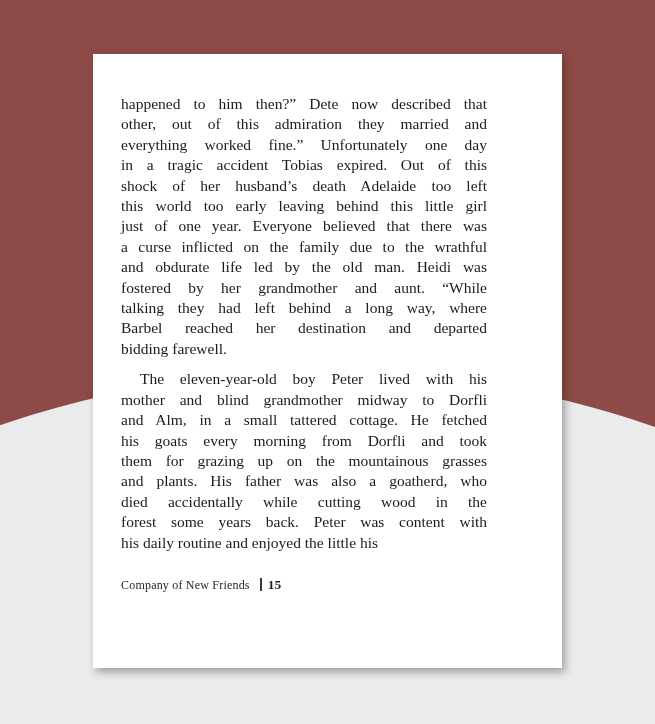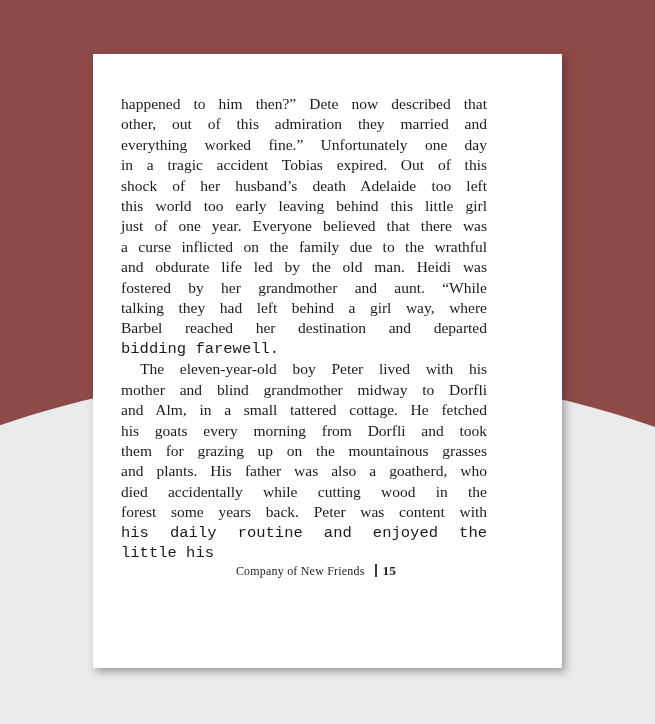--- a/index.html
+++ b/index.html
@@ -34,38 +34,39 @@
     box-sizing: border-box;
     padding: 40px 51px 0 28px;
   }
   .page-text {
     width: 366px;
   }
   .para {
     margin: 0;
   }
   .para + .para {
+    margin-top: 10px;
   }
   .line {
     font-size: 15.5px;
     line-height: 20.4px;
     color: var(--text, #1b1b1b);
     text-align: justify;
     text-align-last: justify;
     white-space: normal;
   }
   .line.lastline {
     text-align-last: left;
-    font-family: Liberation Mono, monospace;
   }
   .line.indent {
     text-indent: 19px;
   }
   .running-footer {
-    text-align: center;
+    margin-top: 24px;
+    text-align: left;
     color: #1f1f1f;
     font-size: 12px;
     line-height: 16px;
   }
   .running-footer .chapter {
     letter-spacing: 0.2px;
   }
   .running-footer .sep {
     display: inline-block;
     width: 2px;
@@ -90,21 +91,21 @@
         <div class="line">happened to him then?” Dete now described that</div>
         <div class="line">other, out of this admiration they married and</div>
         <div class="line">everything worked fine.” Unfortunately one day</div>
         <div class="line">in a tragic accident Tobias expired. Out of this</div>
         <div class="line">shock of her husband’s death Adelaide too left</div>
         <div class="line">this world too early leaving behind this little girl</div>
         <div class="line">just of one year. Everyone believed that there was</div>
         <div class="line">a curse inflicted on the family due to the wrathful</div>
         <div class="line">and obdurate life led by the old man. Heidi was</div>
         <div class="line">fostered by her grandmother and aunt. “While</div>
-        <div class="line">talking they had left behind a girl way, where</div>
+        <div class="line">talking they had left behind a long way, where</div>
         <div class="line">Barbel reached her destination and departed</div>
         <div class="line lastline">bidding farewell.</div>
       </div>
       <div class="para">
         <div class="line indent">The eleven-year-old boy Peter lived with his</div>
         <div class="line">mother and blind grandmother midway to Dorfli</div>
         <div class="line">and Alm, in a small tattered cottage. He fetched</div>
         <div class="line">his goats every morning from Dorfli and took</div>
         <div class="line">them for grazing up on the mountainous grasses</div>
         <div class="line">and plants. His father was also a goatherd, who</div>

